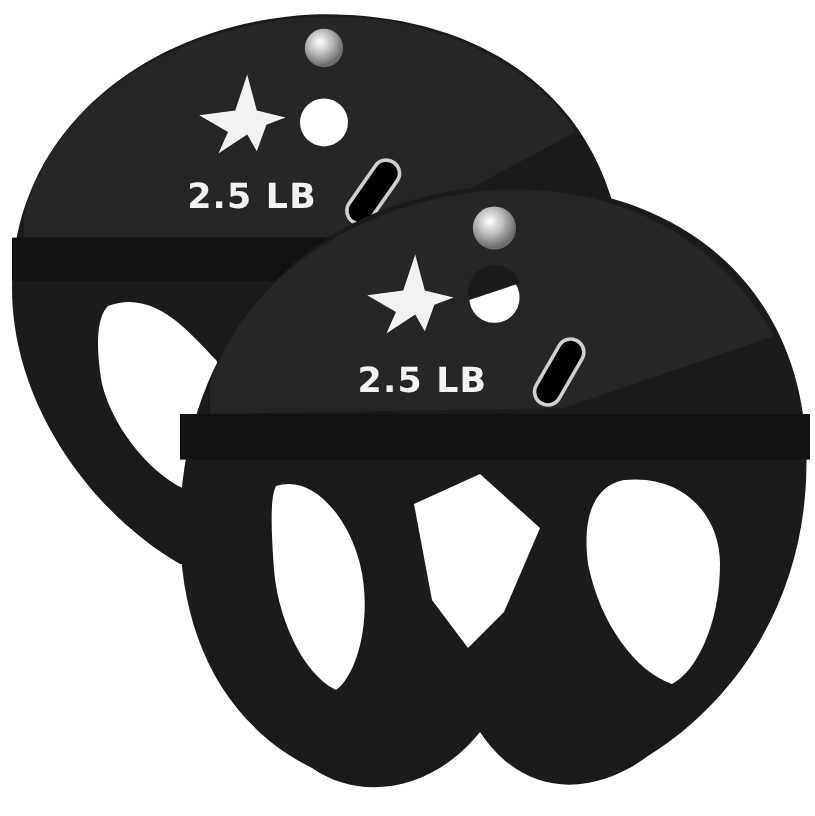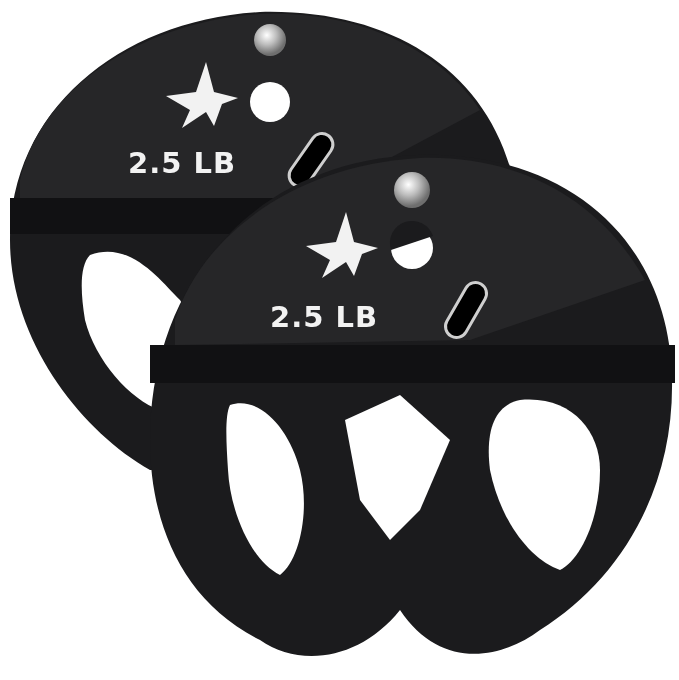--- a/index.html
+++ b/index.html
@@ -1,18 +1,18 @@
 <!DOCTYPE html>
 <html><head>
 <meta charset="utf-8">
 <style>
   html,body{margin:0;padding:0;background:#fff;}
   .stage{position:relative;width:679px;height:680px;overflow:hidden;background:#ffffff;}
   svg{position:absolute;left:0;top:0;}
-  .label{position:absolute;color:#f2f2f2;font-family:"DejaVu Sans",sans-serif;font-weight:bold;letter-spacing:1px;}
+  .label{position:absolute;color:#f2f2f2;font-family:"DejaVu Sans",sans-serif;font-weight:bold;letter-spacing:1px;margin-left:28px;}
   .lbl-back{left:128px;top:146px;font-size:29px;}
   .lbl-front{left:270px;top:300px;font-size:29px;}
 </style>
 </head>
 <body>
 
 <div class="stage">
   <svg width="679" height="680" viewBox="0 0 679 680">
     <defs>
       <radialGradient id="knob" cx="0.4" cy="0.35" r="0.6">

